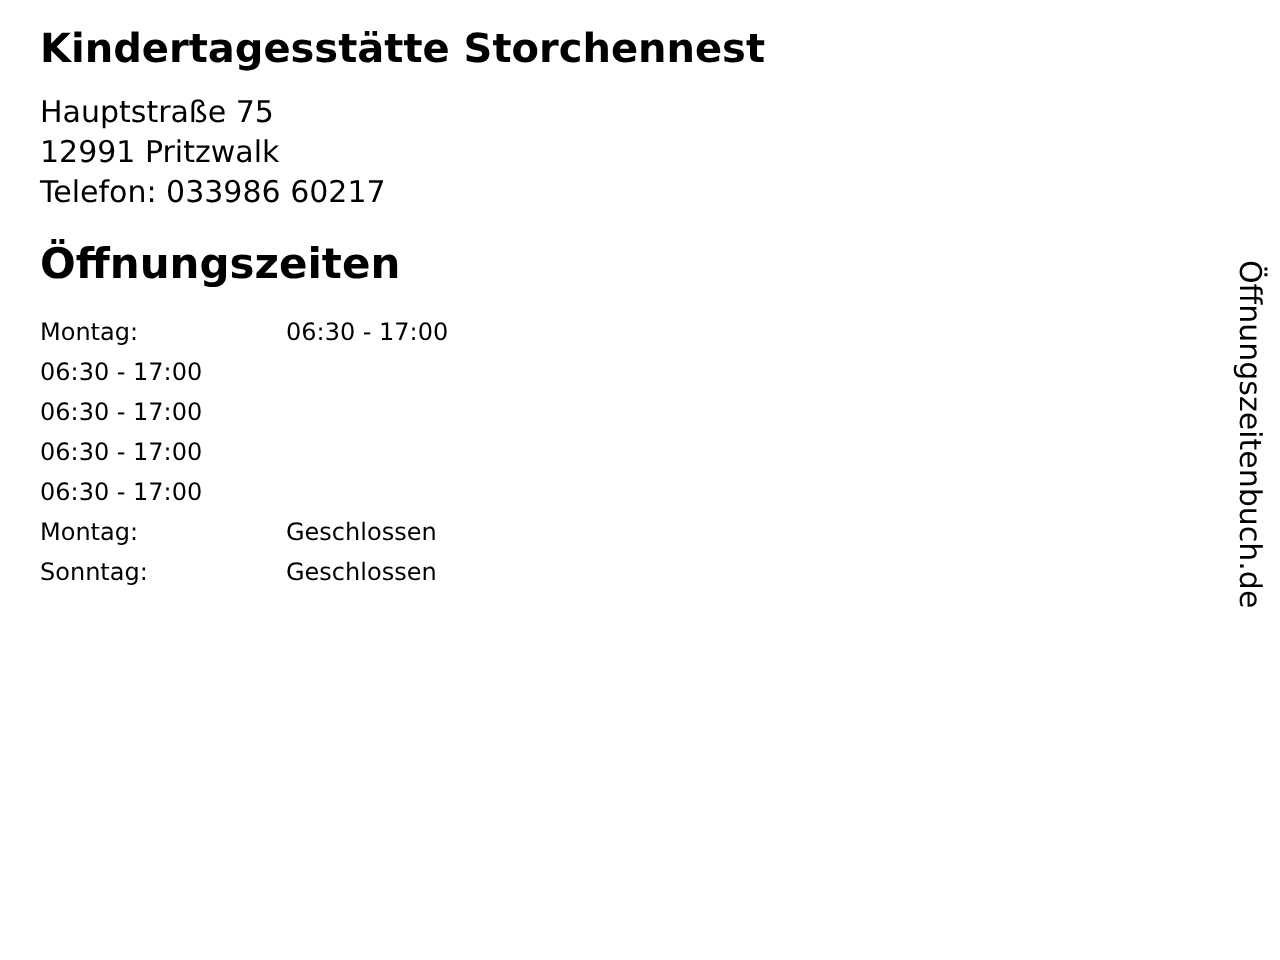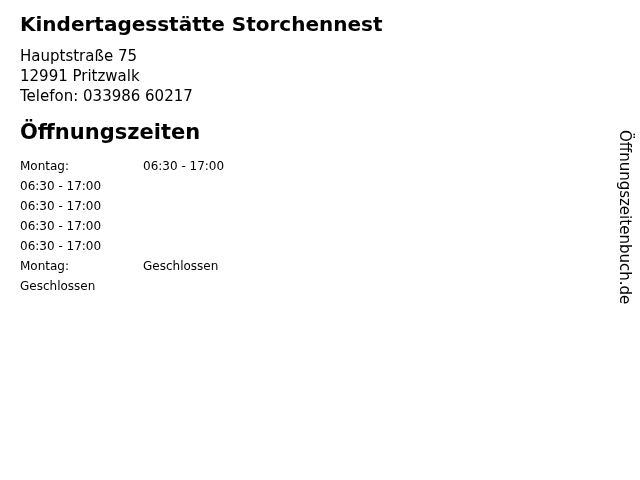--- a/index.html
+++ b/index.html
@@ -103,20 +103,21 @@
         <span class="hours-value">06:30 - 17:00</span>
       </div>
       <div class="hours-row">
         <span class="hours-value">06:30 - 17:00</span>
       </div>
       <div class="hours-row">
         <span class="hours-day">Montag:</span>
         <span class="hours-value">Geschlossen</span>
       </div>
       <div class="hours-row">
+        <span class="hours-day">Sonntag:</span>
         <span class="hours-value">Geschlossen</span>
       </div>
     </div>
 
   </div>
 
   <div class="watermark">Öffnungszeitenbuch.de</div>
 </div>
 
 </body></html>

